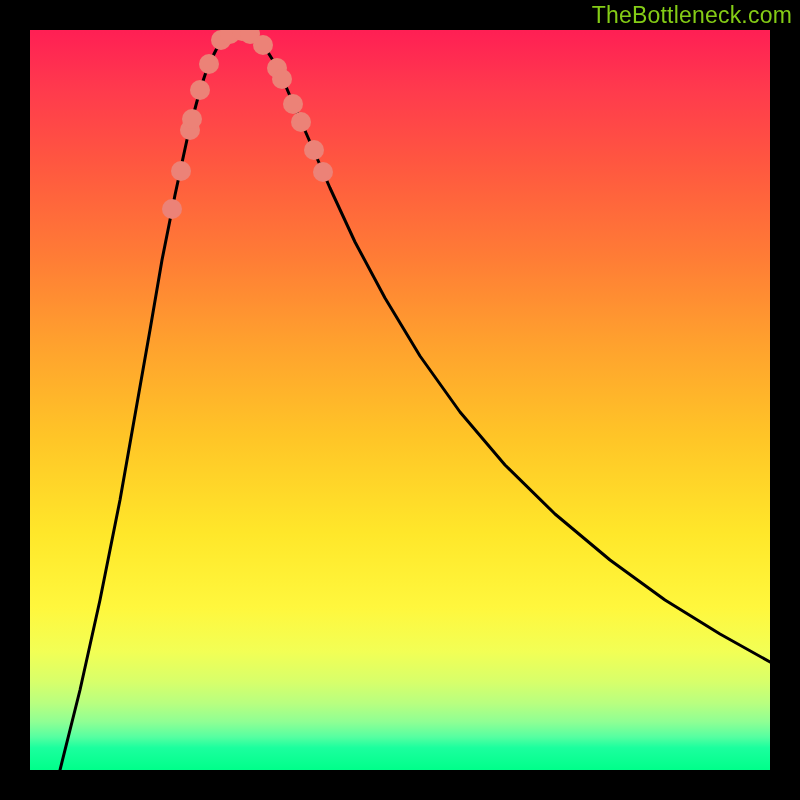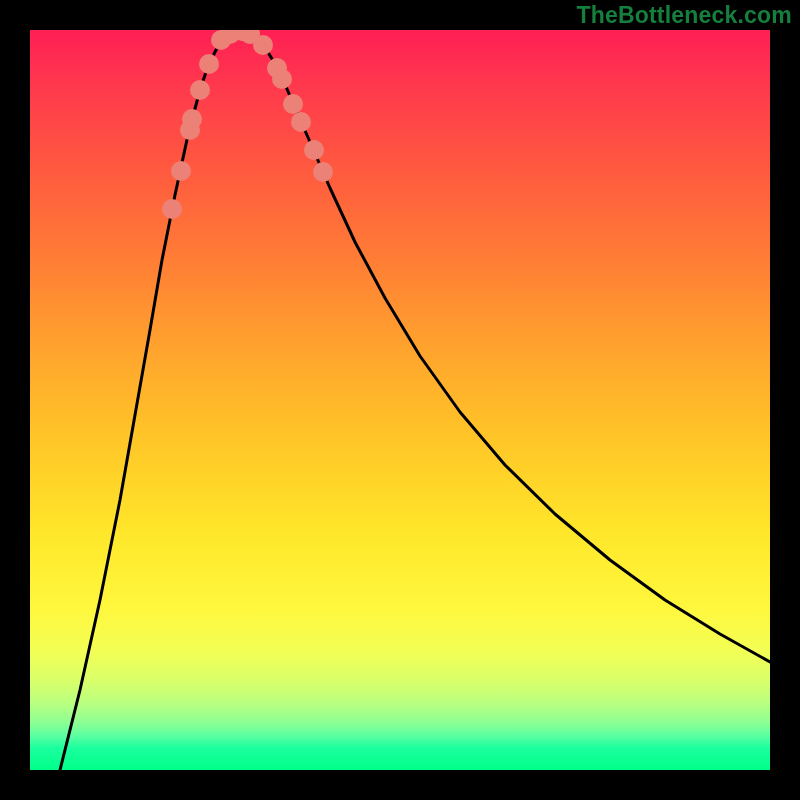--- a/index.html
+++ b/index.html
@@ -39,23 +39,23 @@
       #8fff94 93.5%,
       #57ffa1 95.5%,
       #1bff9e 97%,
       #00ff8a 100%
     );
   }
   .watermark {
     position: absolute;
     top: 2px;
     right: 8px;
-    color: #15803d;
+    color: #84cc16;
     font-size: 23px;
-    font-weight: 700;
+    font-weight: 400;
     letter-spacing: 0.2px;
     user-select: none;
   }
   svg {
     position: absolute;
     left: 0;
     top: 0;
   }
 </style>
 </head>

